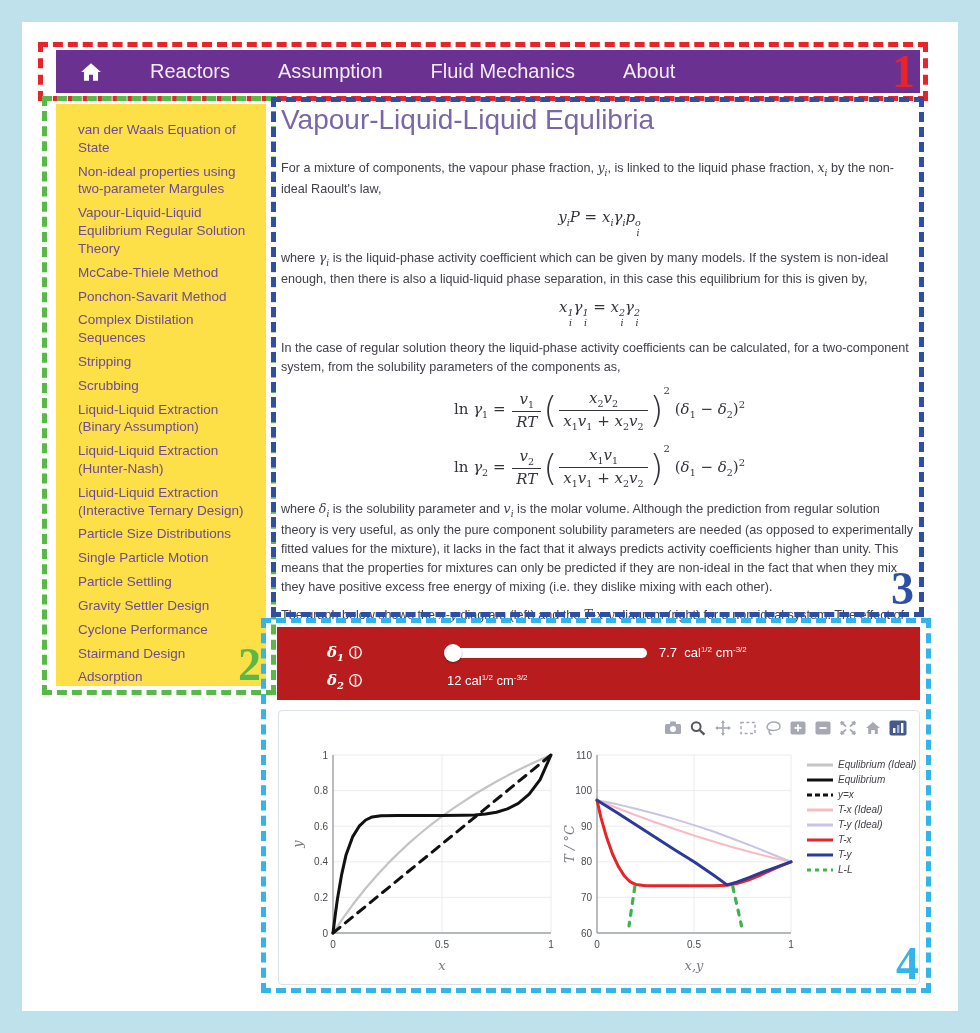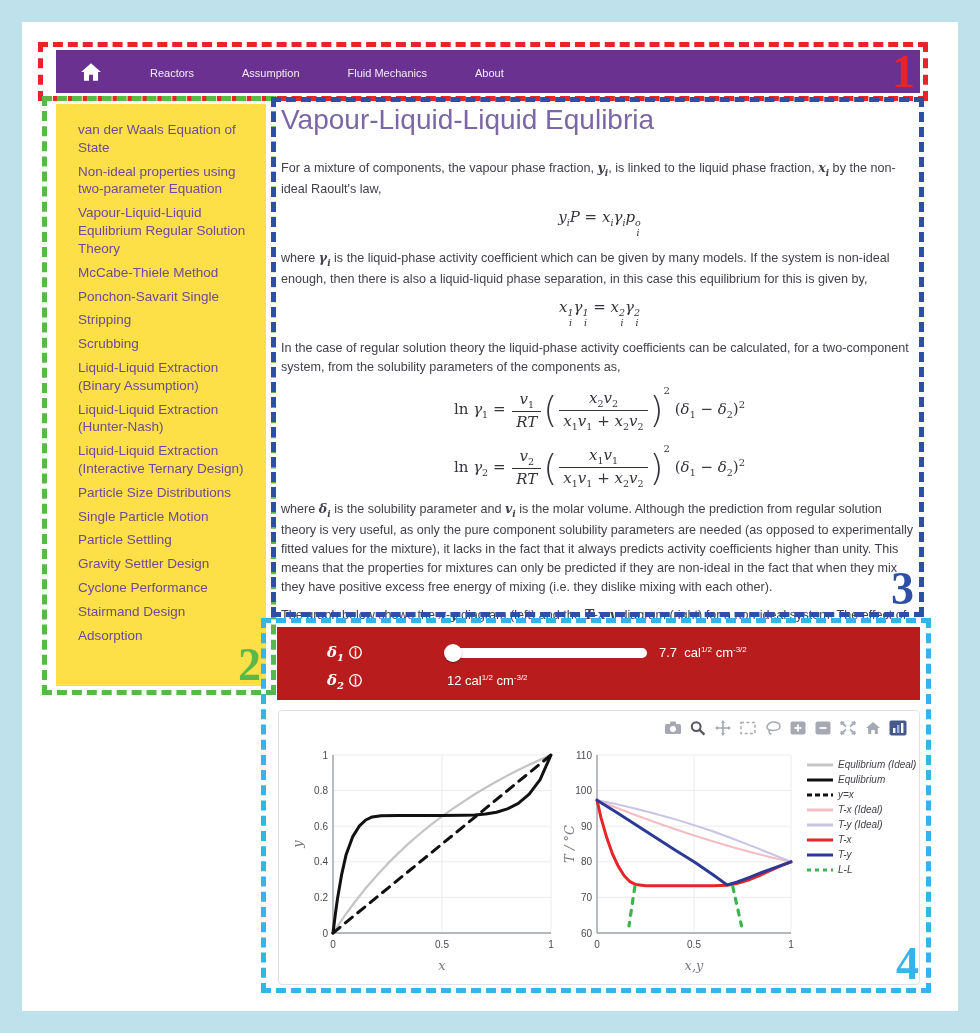--- a/index.html
+++ b/index.html
@@ -17,33 +17,33 @@
   #ann2 .numeral { right:10px; bottom:2px; color:#59b948; }
   #ann3 { left:271px; top:97px;  width:653px; height:520px; border:5px dashed #2d4fa5; }
   #ann3 .numeral { right:5px; bottom:0px; color:#2d4fa5; }
   #ann4 { left:261px; top:618px; width:670px; height:375px; border:5px dashed #35b4e8; }
   #ann4 .numeral { right:7px; bottom:1px; color:#35b4e8; }
 
   
   .nav { position:absolute; left:56px; top:50px; width:864px; height:43px; background:#6b3191;
          display:flex; align-items:center; z-index:10; }
   .nav .home { margin-left:24px; width:22px; height:20px; display:flex; align-items:center; cursor:pointer; }
-  .nav a { color:#f2ecf7; font-size:11px; text-decoration:none; margin-left:48px; cursor:pointer; }
+  .nav a { color:#f2ecf7; font-size:20px; text-decoration:none; margin-left:48px; cursor:pointer; }
 
   
   .sidebar { position:absolute; left:56px; top:104px; width:210px; height:582px; background:#fde047;
              padding:17px 14px 0 22px; z-index:10; }
   .sidebar ul { list-style:none; }
   .sidebar li { color:#6d4a9b; font-size:13.5px; line-height:1.32; margin-bottom:6px; cursor:pointer; }
 
   
   .main { position:absolute; left:281px; top:104px; width:637px; height:510px; z-index:10; }
   .main h1 { color:#7b67a5; font-weight:300; font-size:28px; margin-bottom:23px; }
   .main p { color:#41414b; font-size:12.6px; line-height:1.5; margin-bottom:9px; }
-  .m { font-family:"DejaVu Serif", serif; font-style:italic; font-weight:700; font-size:1.0em; }
+  .m { font-family:"DejaVu Serif", serif; font-style:italic; font-weight:400; font-size:1.0em; }
   .m sub, .main sub { font-size:9px; }
   .eq { text-align:center; font-family:"DejaVu Serif", serif; font-size:15px; color:#33333b;
         margin:9px 0 11px; }
   .eq i { font-weight:500; }
   .eq sub { font-size:9.5px; }
   .frac { display:inline-flex; flex-direction:column; vertical-align:middle; text-align:center; margin:0 2px; }
   .fn { padding:0 4px 1px; border-bottom:1.2px solid #33333b; }
   .fd { padding:1px 4px 0; }
   .lp, .rp { font-size:36px; font-weight:300; vertical-align:middle; line-height:0;
              font-family:"DejaVu Sans", sans-serif; }
@@ -93,24 +93,25 @@
       <svg width="22" height="20" viewBox="0 0 20 18">
         <path d="M10 1 L19 9 H16.4 V17 H11.8 V11.6 H8.2 V17 H3.6 V9 H1 Z" fill="#ffffff"></path>
       </svg>
     </span>
     <span id="nav-items"><a>Reactors</a><a>Assumption</a><a>Fluid Mechanics</a><a>About</a></span>
   </div>
 
   <div class="sidebar">
     <ul id="sidebar-list">
         <li>van der Waals Equation of State</li>
-        <li>Non-ideal properties using two-parameter Equation</li>
+        <li>Non-ideal properties using two-parameter Margules</li>
         <li>Vapour-Liquid-Liquid Equlibrium Regular Solution Theory</li>
         <li>McCabe-Thiele Method</li>
-        <li>Ponchon-Savarit Single</li>
+        <li>Ponchon-Savarit Method</li>
+        <li>Complex Distilation Sequences</li>
         <li>Stripping</li>
         <li>Scrubbing</li>
         <li>Liquid-Liquid Extraction (Binary Assumption)</li>
         <li>Liquid-Liquid Extraction (Hunter-Nash)</li>
         <li>Liquid-Liquid Extraction (Interactive Ternary Design)</li>
         <li>Particle Size Distributions</li>
         <li>Single Particle Motion</li>
         <li>Particle Settling</li>
         <li>Gravity Settler Design</li>
         <li>Cyclone Performance</li>

